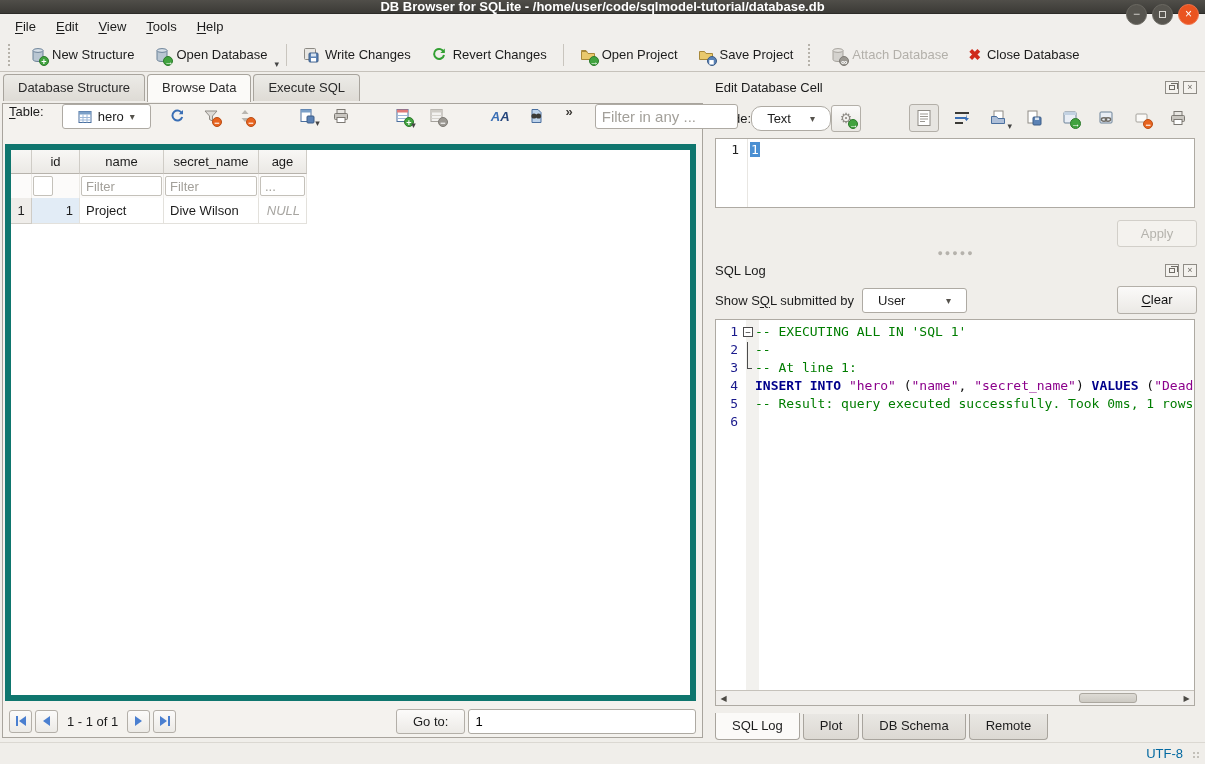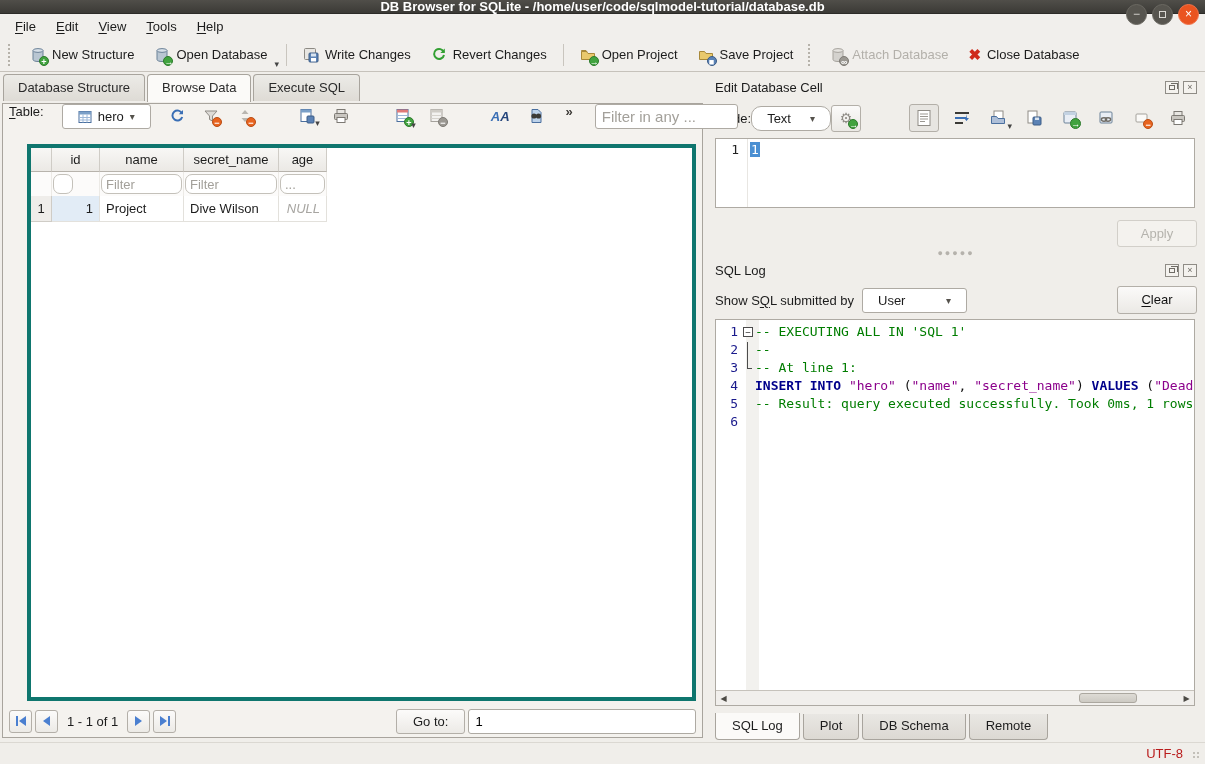--- a/index.html
+++ b/index.html
@@ -49,30 +49,30 @@
   
   .browse-bar { height:38px; display:flex; padding:0 6px; gap:18px; flex:none; }
   .combo { background:#fff; border:1px solid #aeaaa3; border-radius:3px; height:25px; display:flex; align-items:center; padding:0 15px; gap:6px; }
   .combo .caret { color:#55524c; font-size:10px; margin-left:auto; }
   .mini-icon-btn { width:24px; height:24px; display:flex; align-items:center; justify-content:center; border-radius:3px; position:relative; }
   .filter-any { width:143px; height:25px; border:1px solid #aeaaa3; border-radius:3px; padding:0 6px; font-size:15px; font-family:"Liberation Sans",sans-serif; background:#fff; color:#1c1c1c; }
   .filter-any::placeholder, .fcell input::placeholder { color:#a3a09a; }
   .chev { color:#3c3a36; font-weight:bold; padding:0 4px; }
 
   
-  .grid-wrap { flex:1; margin:2px 6px 4px 24px; border:4px solid #0f766e; background:#fff; min-height:0; overflow:hidden; }
+  .grid-wrap { flex:1; margin:2px 6px 4px 2px; border:6px solid #0f766e; background:#fff; min-height:0; overflow:hidden; }
   .grid-row { display:flex; }
   .hcell { background:linear-gradient(#f8f7f5,#ebe9e5); border-right:1px solid #cfccc6; border-bottom:1px solid #b7b3ac; text-align:center; padding:4px 2px; font-size:13px; }
   .corner { width:21px; flex:none; }
   .c-id { width:48px; flex:none; }
   .c-name { width:84px; flex:none; }
   .c-secret { width:95px; flex:none; }
   .c-age { width:48px; flex:none; }
   .fcell { padding:2px 1px; border-right:1px solid #eceae6; background:#fcfbfa; }
-  .fcell input { width:100%; height:20px; border:1px solid #c4c1ba; border-radius:7px; padding:0 4px; font-size:13px; font-family:"Liberation Sans",sans-serif; background:#fff; }
+  .fcell input { width:100%; height:20px; border:1px solid #c4c1ba; border-radius:2px; padding:0 4px; font-size:13px; font-family:"Liberation Sans",sans-serif; background:#fff; }
   .dcell { padding:5px 6px; border-right:1px solid #e3e1dc; border-bottom:1px solid #e3e1dc; white-space:nowrap; overflow:hidden; }
   .rowhdr { background:#efedea; border-right:1px solid #cfccc6; border-bottom:1px solid #cfccc6; text-align:center; padding:5px 2px; }
   .cell-selected { background:#e2ecf6; }
   .null-val { color:#a7a5a1; font-style:italic; text-align:right; }
   .num-val { text-align:right; }
 
   
   .pagebar { height:32px; display:flex; align-items:center; padding:0 6px; gap:3px; flex:none; }
   .navbtn { width:23px; height:23px; border:1px solid #b3afa8; border-radius:3px; background:linear-gradient(#fcfbfa,#eceae6); display:flex; align-items:center; justify-content:center; gap:1px; }
   .tri { width:0; height:0; border-top:5px solid transparent; border-bottom:5px solid transparent; }
@@ -126,21 +126,21 @@
   .hscroll { height:15px; border-top:1px solid #c6c2bb; background:#f1efec; display:flex; align-items:center; flex:none; position:relative; }
   .hs-arrow { width:15px; text-align:center; font-size:8px; color:#4c4a45; }
   .hs-thumb { position:absolute; left:76%; width:12%; top:2px; bottom:2px; background:linear-gradient(#dedbd5,#cdcac3); border:1px solid #aba79f; border-radius:3px; }
 
   .dock-tabs { display:flex; align-items:flex-start; height:28px; margin-top:8px; flex:none; padding-left:0; }
   .dtab { padding:4px 16px 6px 16px; background:linear-gradient(#e9e7e3,#dcd9d3); border:1px solid #a8a49d; border-top:none; border-radius:0 0 4px 4px; margin-right:3px; }
   .dtab.active { background:#fbfaf8; margin-top:-1px; padding-top:5px; }
 
   
   .statusbar { height:22px; background:#f0eeea; border-top:1px solid #dbd8d2; display:flex; align-items:center; padding:0 22px 0 8px; flex:none; position:relative; }
-  .encoding { margin-left:auto; color:#b91c1c; }
+  .encoding { margin-left:auto; color:#0369a1; }
   .grip-dots { position:absolute; right:3px; bottom:3px; width:10px; height:10px; background:
     radial-gradient(circle at 2px 2px,#c3c0b9 1px,transparent 1.2px),
     radial-gradient(circle at 6px 6px,#c3c0b9 1px,transparent 1.2px),
     radial-gradient(circle at 2px 6px,#c3c0b9 1px,transparent 1.2px),
     radial-gradient(circle at 6px 2px,#c3c0b9 1px,transparent 1.2px); }
 
   svg { display:block; }
 </style>
 </head>
 <body>

